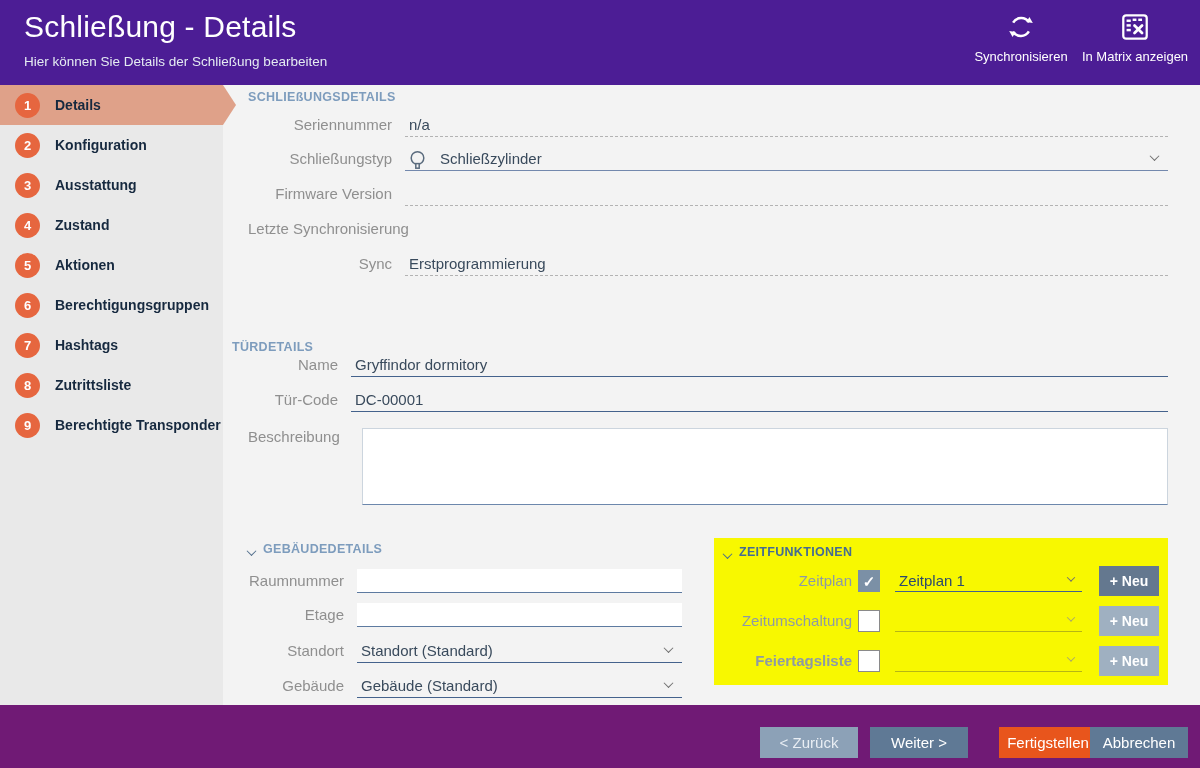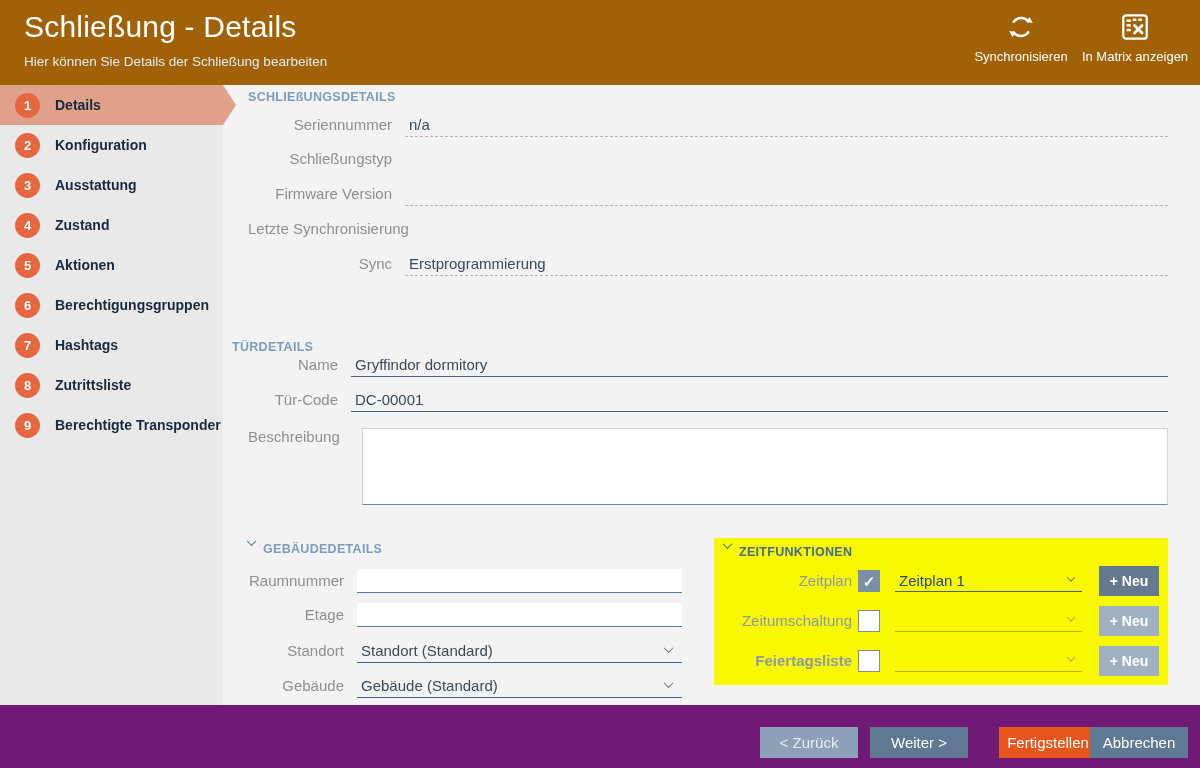--- a/index.html
+++ b/index.html
@@ -1,38 +1,38 @@
 <!DOCTYPE html>
 <html><head>
 <meta charset="utf-8">
 <style>
   * { margin:0; padding:0; box-sizing:border-box; }
   html,body { width:1200px; height:768px; }
   body { font-family:"Liberation Sans", sans-serif; background:#f3f3f3; position:relative; overflow:hidden; }
   .app { position:absolute; inset:0; }
 
   
-  .hdr { position:absolute; left:0; top:0; width:1200px; height:85px; background:#a16207; color:#fff; }
+  .hdr { position:absolute; left:0; top:0; width:1200px; height:85px; background:#4c1d95; color:#fff; }
   .hdr h1 { position:absolute; left:24px; top:10px; font-size:30px; font-weight:300; letter-spacing:.2px; }
   .hdr .sub { position:absolute; left:24px; top:54px; font-size:13.5px; color:#e4ebf2; font-weight:400; }
   .hdr-action { position:absolute; top:12px; display:flex; flex-direction:column; align-items:center; gap:7px; color:#fff; cursor:pointer; }
   .hdr-action span { font-size:13px; white-space:nowrap; }
   .hdr-action.sync { left:964px; width:114px; }
   .hdr-action.matrix { left:1072px; width:126px; }
 
   
   .sidebar { position:absolute; left:0; top:85px; width:223px; height:620px; background:#e9e9e9; }
   .nav-item { position:relative; height:40px; display:flex; align-items:center; gap:15px; padding-left:15px; cursor:pointer; }
   .nav-item .num { width:25px; height:25px; border-radius:50%; background:#e6663f; color:#fff; font-size:13px; font-weight:bold; display:flex; align-items:center; justify-content:center; flex:0 0 25px; }
   .nav-item .lbl { font-size:14px; font-weight:600; color:#16293f; }
   .nav-item.active { background:#dfa189; }
   .nav-item.active::after { content:""; position:absolute; right:-13px; top:0; width:0; height:0; border-top:20px solid transparent; border-bottom:20px solid transparent; border-left:13px solid #dfa189; }
 
   
-  .sec-title { position:absolute; font-size:12.5px; font-weight:bold; color:#7d9cbd; letter-spacing:.3px; display:flex; align-items:flex-start; gap:8px; }
+  .sec-title { position:absolute; font-size:12.5px; font-weight:bold; color:#7d9cbd; letter-spacing:.3px; display:flex; align-items:flex-end; gap:8px; }
   .chev { display:inline-block; width:7px; height:7px; border-right:1.7px solid #707070; border-bottom:1.7px solid #707070; transform:rotate(45deg) translate(-1px,-1px); }
   .sec-title .chev { border-color:#55718e; margin-top:-3px; }
 
   .row { position:absolute; display:flex; height:24px; }
   .flabel { text-align:right; padding-right:13px; color:#8f8f8f; font-size:15px; line-height:24px; white-space:nowrap; }
   .fval { flex:1; font-size:15px; color:#394a5c; line-height:23px; padding-left:4px; position:relative; }
   .dashed { border-bottom:1px dashed #b3b3b3; }
   .combo { border-bottom:1px solid #7388ad; cursor:pointer; display:flex; align-items:center; }
   .combo .chev { position:absolute; right:10px; top:7px; }
   .s1 { left:248px; width:920px; }
@@ -156,20 +156,28 @@
       <span>SCHLIEßUNGSDETAILS</span>
     </div>
 
     <div class="row s1" style="top:113px;">
       <span class="flabel">Seriennummer</span>
       <div class="fval dashed">n/a</div>
     </div>
 
     <div class="row s1" style="top:147px;">
       <span class="flabel">Schließungstyp</span>
+      <div class="fval combo">
+        <svg class="cyl-icon" width="17" height="20" viewBox="0 0 17 20">
+          <circle cx="8.5" cy="8" r="6.3" stroke="#5a6b7d" stroke-width="1.5" fill="none"></circle>
+          <rect x="6.8" y="13.6" width="3.4" height="4.6" stroke="#5a6b7d" stroke-width="1.5" fill="#f3f3f3"></rect>
+        </svg>
+        <span>Schließzylinder</span>
+        <i class="chev"></i>
+      </div>
     </div>
 
     <div class="row s1" style="top:182px;">
       <span class="flabel">Firmware Version</span>
       <div class="fval dashed"></div>
     </div>
 
     <div class="row s1" style="top:217px;">
       <span class="flabel">Letzte Synchronisierung</span>
     </div>

